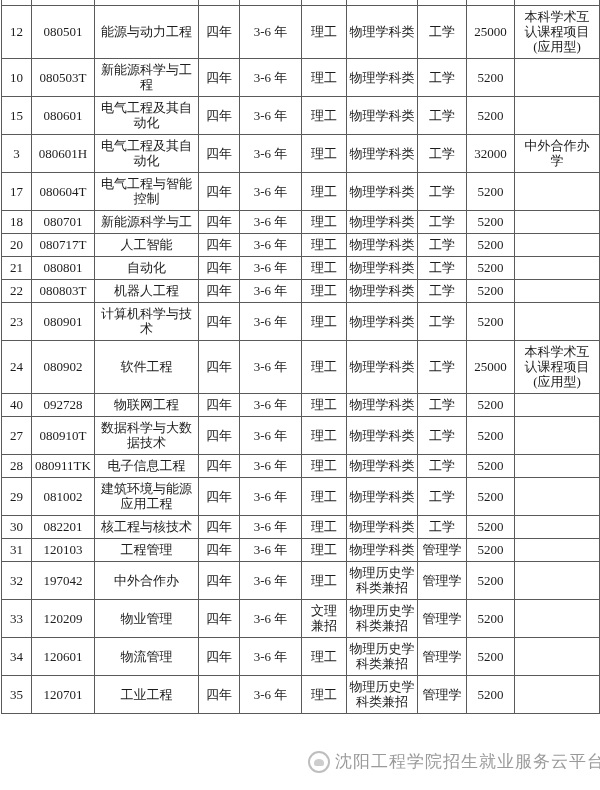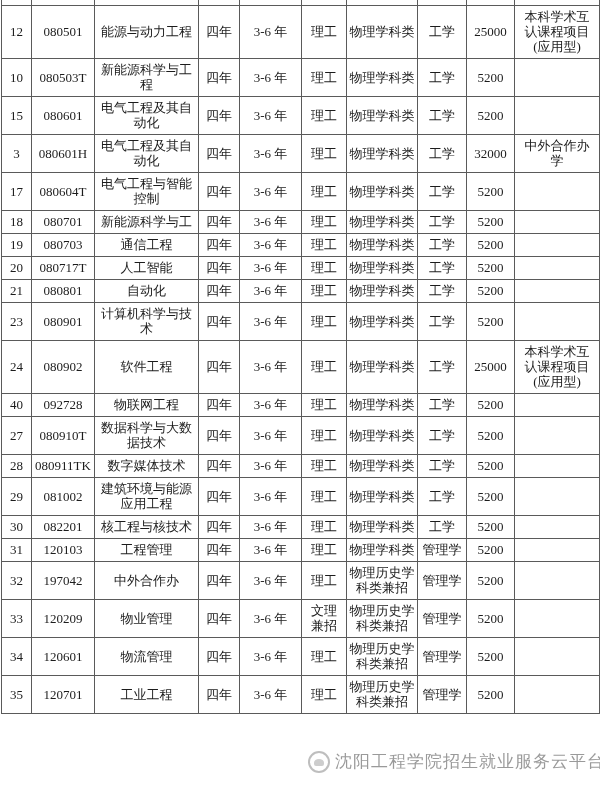--- a/index.html
+++ b/index.html
@@ -176,47 +176,47 @@
       <td>新能源科学与工</td>
       <td>四年</td>
       <td>3-6 年</td>
       <td>理工</td>
       <td>物理学科类</td>
       <td>工学</td>
       <td>5200</td>
       <td></td>
     </tr>
         <tr>
-      <td>19</td>
-      <td>080703</td>
-      <td>通信工程</td>
-      <td>四年</td>
-      <td>3-6 年</td>
-      <td>理工</td>
-      <td>物理学科类</td>
-      <td>工学</td>
-      <td>5200</td>
-      <td></td>
-    </tr>
-        <tr>
       <td>20</td>
       <td>080717T</td>
       <td>人工智能</td>
       <td>四年</td>
       <td>3-6 年</td>
       <td>理工</td>
       <td>物理学科类</td>
       <td>工学</td>
       <td>5200</td>
       <td></td>
     </tr>
         <tr>
       <td>21</td>
       <td>080801</td>
       <td>自动化</td>
+      <td>四年</td>
+      <td>3-6 年</td>
+      <td>理工</td>
+      <td>物理学科类</td>
+      <td>工学</td>
+      <td>5200</td>
+      <td></td>
+    </tr>
+        <tr>
+      <td>22</td>
+      <td>080803T</td>
+      <td>机器人工程</td>
       <td>四年</td>
       <td>3-6 年</td>
       <td>理工</td>
       <td>物理学科类</td>
       <td>工学</td>
       <td>5200</td>
       <td></td>
     </tr>
         <tr>
       <td>23</td>
@@ -266,21 +266,21 @@
       <td>3-6 年</td>
       <td>理工</td>
       <td>物理学科类</td>
       <td>工学</td>
       <td>5200</td>
       <td></td>
     </tr>
         <tr>
       <td>28</td>
       <td>080911TK</td>
-      <td>数字媒体技术</td>
+      <td>电子信息工程</td>
       <td>四年</td>
       <td>3-6 年</td>
       <td>理工</td>
       <td>物理学科类</td>
       <td>工学</td>
       <td>5200</td>
       <td></td>
     </tr>
         <tr>
       <td>29</td>

